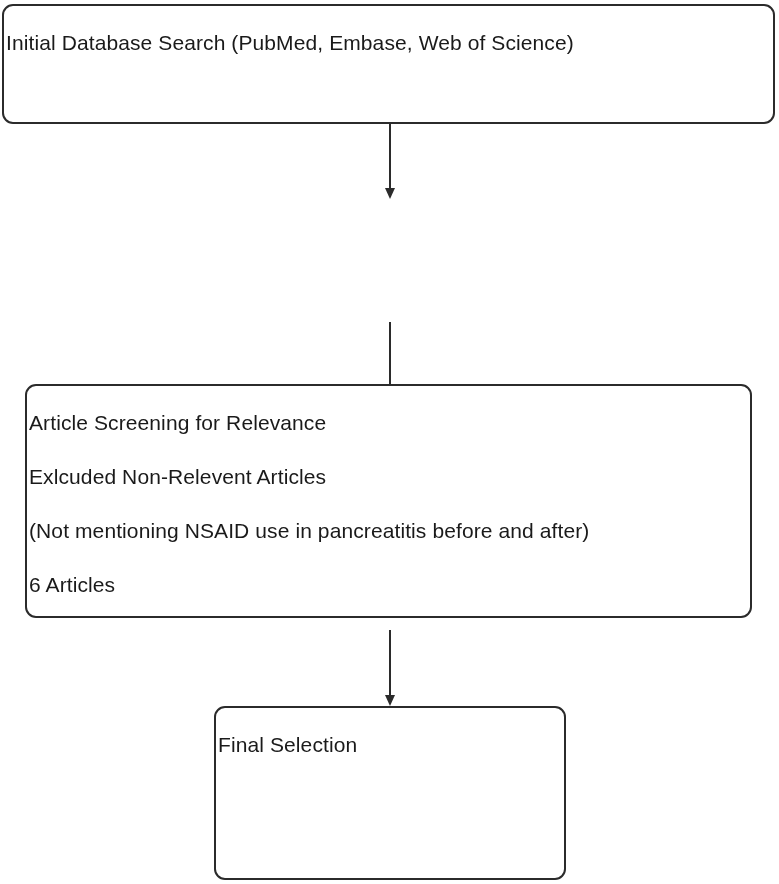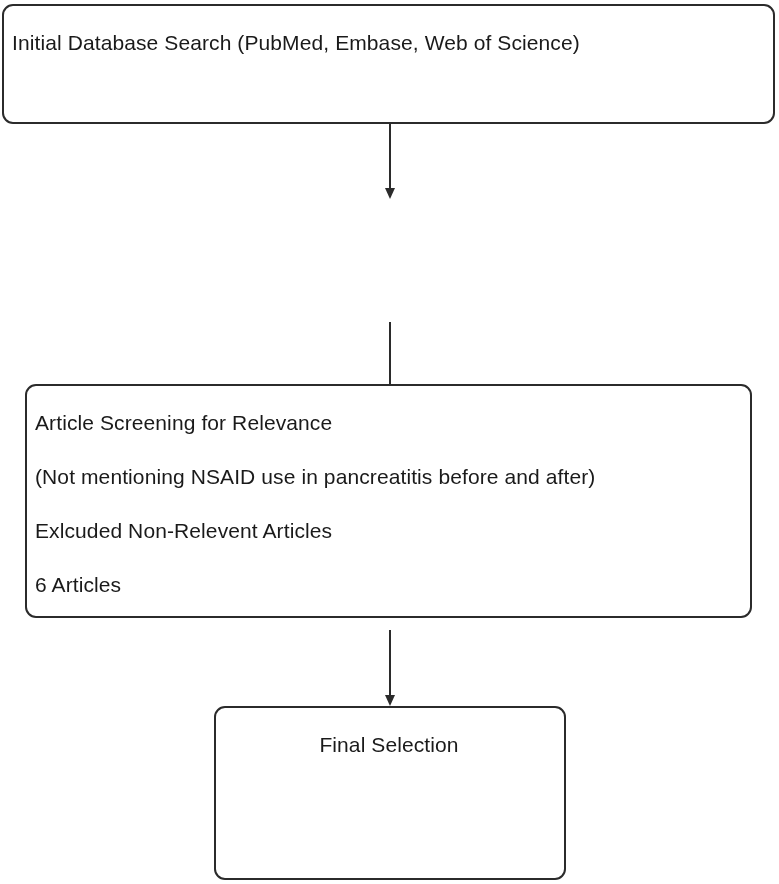--- a/index.html
+++ b/index.html
@@ -15,34 +15,34 @@
     background: #ffffff;
     font-family: "Liberation Sans", sans-serif;
     overflow: hidden;
   }
   .node {
     position: absolute;
     box-sizing: border-box;
     background: #ffffff;
     border: 2px solid #2b2b2b;
     border-radius: 11px;
-    padding: 10px 10px 10px 8px;
+    padding: 10px 10px 10px 2px;
   }
   .node-line {
     font-size: 21px;
     line-height: 54px;
     color: #1a1a1a;
     white-space: nowrap;
     letter-spacing: 0.1px;
   }
   
   #node-initial-search { left: 2px;   top: 4px;   width: 773px; height: 120px; }
   #node-duplicate-removal { left: 262px; top: 199px; width: 255px; height: 123px; }
   #node-article-screening { left: 25px;  top: 384px; width: 727px; height: 234px; }
-  #node-final-selection { left: 214px; top: 706px; width: 352px; height: 174px; text-align: center; }
+  #node-final-selection { left: 214px; top: 706px; width: 352px; height: 174px; }
 
   
   .connector {
     position: absolute;
     width: 16px;
   }
   .connector .shaft {
     position: absolute;
     left: 7px;
     top: 0;
@@ -85,22 +85,22 @@
   </div>
 
 
   <div class="connector" id="arrow-2">
     <div class="shaft"></div>
     <div class="head"></div>
   </div>
 
   <div class="node" id="node-article-screening">
     <div class="node-line">Article Screening for Relevance</div>
+    <div class="node-line">Exlcuded Non-Relevent Articles</div>
     <div class="node-line">(Not mentioning NSAID use in pancreatitis before and after)</div>
-    <div class="node-line">Exlcuded Non-Relevent Articles</div>
     <div class="node-line">6 Articles</div>
   </div>
 
   <div class="connector" id="arrow-3">
     <div class="shaft"></div>
     <div class="head"></div>
   </div>
 
   <div class="node" id="node-final-selection">
     <div class="node-line">Final Selection</div>

